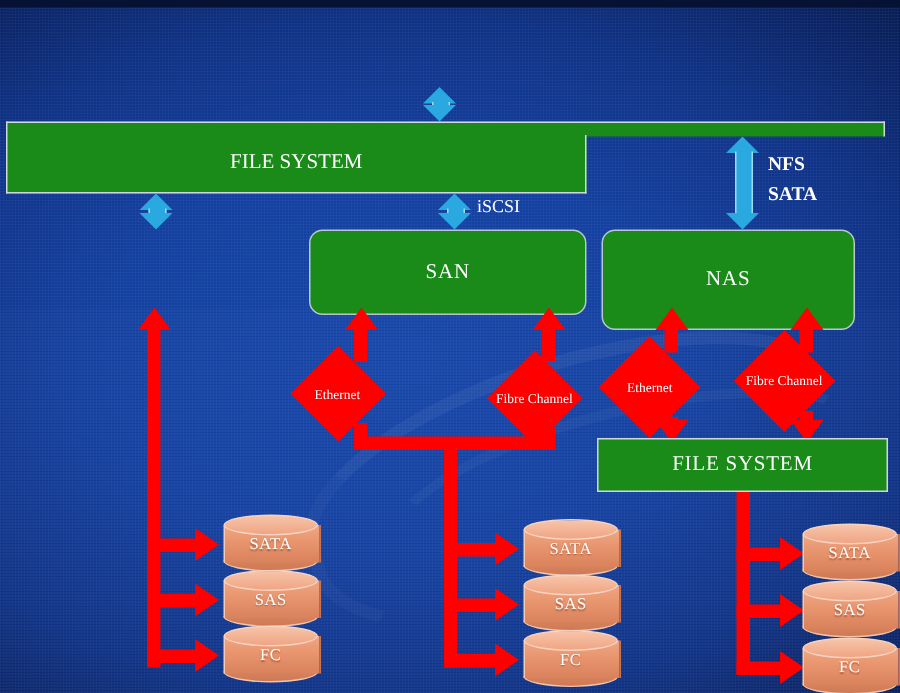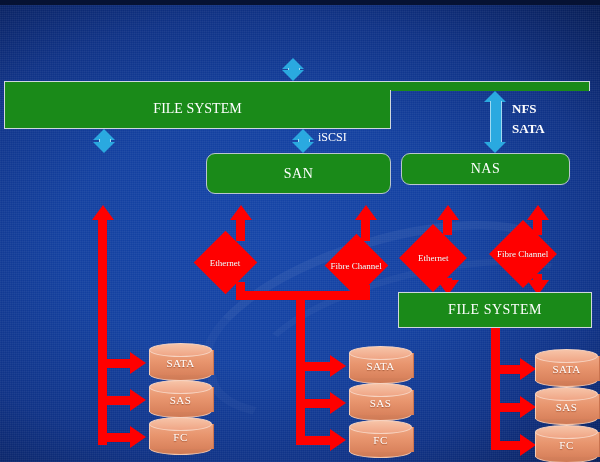--- a/index.html
+++ b/index.html
@@ -155,24 +155,24 @@
   <div class="label t-iscsi" style="left:318px;top:130px;">iSCSI</div>
 
   <div class="cyan-arrow" style="left:483px;top:91px;width:26px;height:63px;">
     <div class="cy-head up" style="left:1px;top:0;"></div>
     <div class="cy-shaft" style="left:7px;top:10px;width:10px;height:42px;"></div>
     <div class="cy-head down" style="left:1px;top:51px;"></div>
   </div>
   <div class="label t-proto" style="left:512px;top:101px;">NFS</div>
   <div class="label t-proto" style="left:512px;top:121px;">SATA</div>
 
-  <div class="gbox round t-tier" style="left:206px;top:153px;width:185px;height:41px;">
+  <div class="gbox round t-tier" style="left:206px;top:153px;width:185px;height:57px;">
     <span>SAN</span>
   </div>
-  <div class="gbox round t-tier" style="left:401px;top:153px;width:169px;height:32px;">
+  <div class="gbox round t-tier" style="left:401px;top:153px;width:169px;height:67px;">
     <span>NAS</span>
   </div>
 
   <div class="rhead up" style="left:92px;top:205px;"></div>
   <div class="rbar" style="left:98px;top:219px;width:9px;height:226px;"></div>
   <div class="rbar" style="left:98px;top:359px;width:36px;height:9px;"></div>
   <div class="rhead right" style="left:130px;top:352px;"></div>
   <div class="rbar" style="left:98px;top:396px;width:36px;height:9px;"></div>
   <div class="rhead right" style="left:130px;top:389px;"></div>
   <div class="rbar" style="left:98px;top:433px;width:36px;height:9px;"></div>

